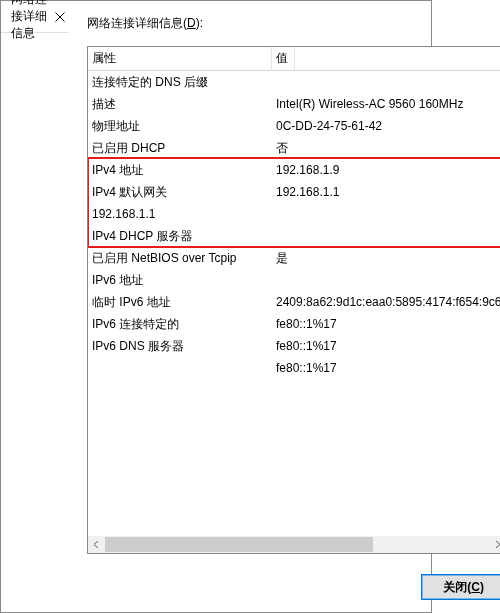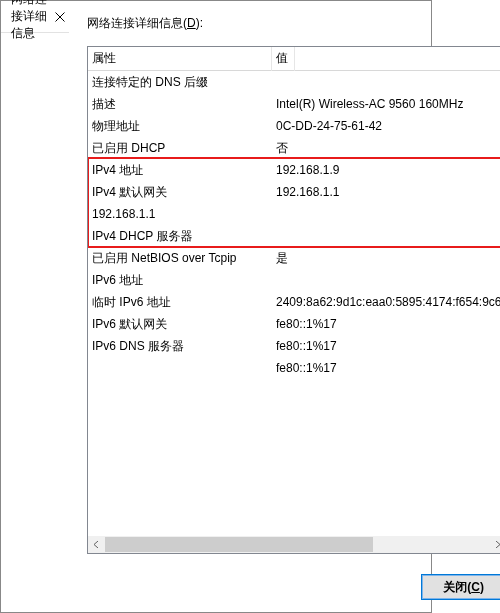--- a/index.html
+++ b/index.html
@@ -201,21 +201,21 @@
             <div class="cell val">是</div>
           </div>
           <div class="row">
             <div class="cell prop">IPv6 地址</div>
           </div>
           <div class="row">
             <div class="cell prop">临时 IPv6 地址</div>
             <div class="cell val">2409:8a62:9d1c:eaa0:5895:4174:f654:9c6</div>
           </div>
           <div class="row">
-            <div class="cell prop">IPv6 默认网关</div>
+            <div class="cell prop">IPv6 连接特定的</div>
             <div class="cell val">fe80::1%17</div>
           </div>
           <div class="row">
             <div class="cell prop">IPv6 DNS 服务器</div>
             <div class="cell val">fe80::1%17</div>
           </div>
           <div class="row">
             <div class="cell prop"></div>
             <div class="cell val">fe80::1%17</div>
           </div>

